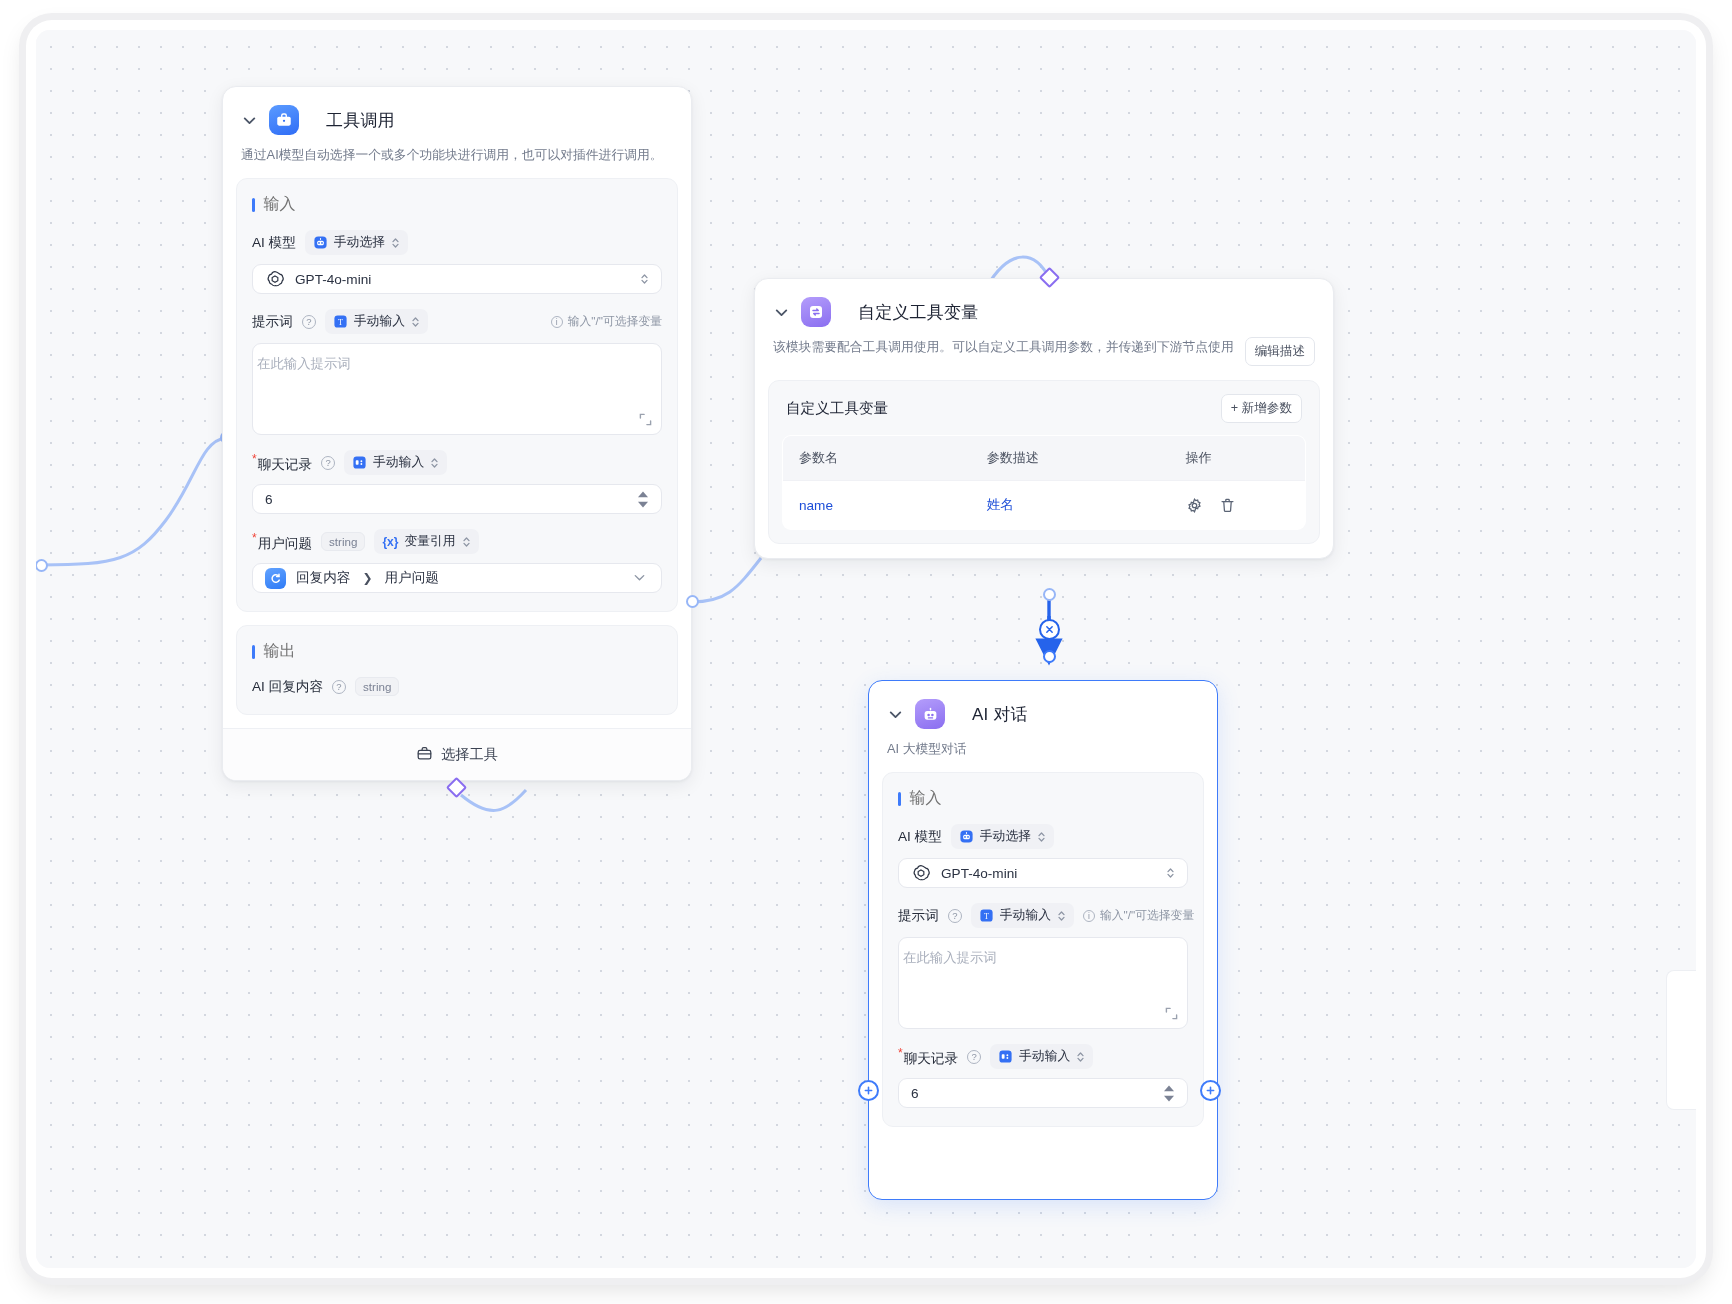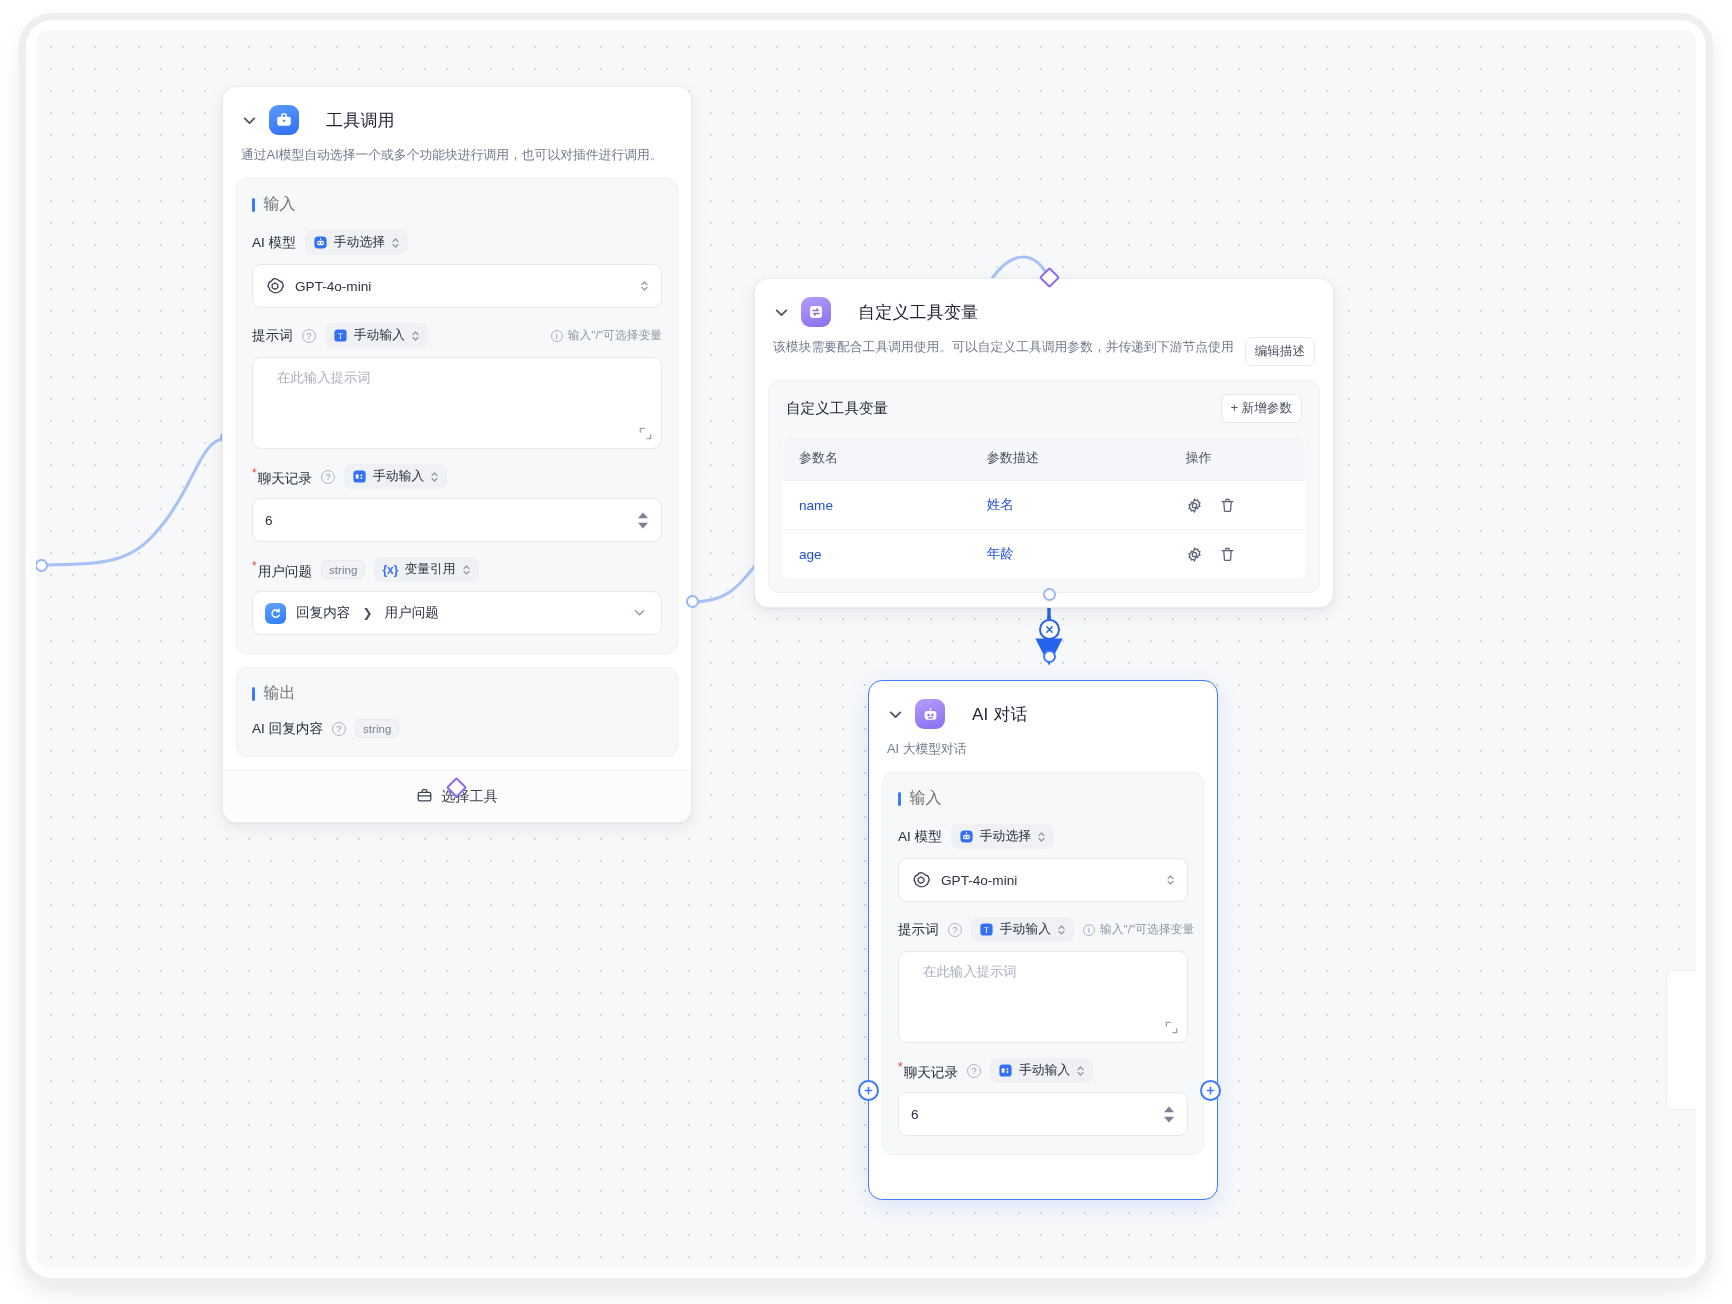--- a/index.html
+++ b/index.html
@@ -126,27 +126,27 @@
     margin-left: auto; font-size: 11.8px; color: #8d95a4;
     display: flex; align-items: center; gap: 5px; white-space: nowrap;
   }
   .hint .ci {
     width: 12px; height: 12px; border-radius: 50%;
     border: 1.1px solid #aeb5c2; font-size: 8.5px;
     line-height: 10px; text-align: center; color: #8d95a4;
   }
   .input-box {
     background: #ffffff; border: 1px solid #e6e8ee; border-radius: 9px;
-    height: 44px; display: flex; align-items: center; gap: 10px;
+    height: 30px; display: flex; align-items: center; gap: 10px;
     padding: 0 12px; font-size: 13.6px; color: #2b3242;
   }
   .input-box .val { flex: 1 1 auto; }
   .textarea-box {
     background: #ffffff; border: 1px solid #e6e8ee; border-radius: 9px;
-    height: 92px; padding: 11px 24px; position: relative;
+    height: 92px; padding: 11px 4px; position: relative;
     font-size: 13.4px; color: #a9afbc;
   }
   .expand-ico {
     position: absolute; right: 9px; bottom: 8px;
     width: 13px; height: 13px; color: #9aa1ae;
   }
   .spin {
     display: flex; flex-direction: column; gap: 3px;
     color: #7b8294; flex: 0 0 auto;
   }
@@ -489,37 +489,20 @@
                       <path d="M10 2.6 l1.5 1.6 2.2-.6 .6 2.2 2.1 .9-1 2 1 2-2.1 .9-.6 2.2-2.2-.6L10 17.4 8.5 15.8l-2.2 .6-.6-2.2-2.1-.9 1-2-1-2 2.1-.9 .6-2.2 2.2 .6z"></path>
                     </svg>
                   <svg viewBox="0 0 20 20" width="17" height="17" fill="none" stroke="currentColor" stroke-width="1.5" stroke-linecap="round">
                       <path d="M3.6 5.4 H16.4"></path>
                       <path d="M5.6 5.4 L6.4 16 a1 1 0 0 0 1 .9 h5.2 a1 1 0 0 0 1-.9 L14.4 5.4"></path>
                       <path d="M8 5.4 V3.6 a.8 .8 0 0 1 .8-.8 h2.4 a.8 .8 0 0 1 .8 .8 V5.4"></path>
                     </svg>
                 </span>
               </td>
             </tr>
-            <tr>
-              <td>age</td>
-              <td>年龄</td>
-              <td>
-                <span class="ops">
-                  <svg viewBox="0 0 20 20" width="17" height="17" fill="none" stroke="currentColor" stroke-width="1.5">
-                      <circle cx="10" cy="10" r="2.6"></circle>
-                      <path d="M10 2.6 l1.5 1.6 2.2-.6 .6 2.2 2.1 .9-1 2 1 2-2.1 .9-.6 2.2-2.2-.6L10 17.4 8.5 15.8l-2.2 .6-.6-2.2-2.1-.9 1-2-1-2 2.1-.9 .6-2.2 2.2 .6z"></path>
-                    </svg>
-                  <svg viewBox="0 0 20 20" width="17" height="17" fill="none" stroke="currentColor" stroke-width="1.5" stroke-linecap="round">
-                      <path d="M3.6 5.4 H16.4"></path>
-                      <path d="M5.6 5.4 L6.4 16 a1 1 0 0 0 1 .9 h5.2 a1 1 0 0 0 1-.9 L14.4 5.4"></path>
-                      <path d="M8 5.4 V3.6 a.8 .8 0 0 1 .8-.8 h2.4 a.8 .8 0 0 1 .8 .8 V5.4"></path>
-                    </svg>
-                </span>
-              </td>
-            </tr>
           </tbody>
         </table>
       </div>
     </div>
 
     <div class="diamond" style="left:1006px; top:240px;"></div>
     <div class="handle" style="left:1007px; top:558px;"></div>
     <div class="edge-x" style="left:1003px; top:589px;">
       <svg viewBox="0 0 14 14" width="11" height="11" fill="none" stroke="currentColor" stroke-width="1.9" stroke-linecap="round">
           <path d="M3.6 3.6 L10.4 10.4 M10.4 3.6 L3.6 10.4"></path>

